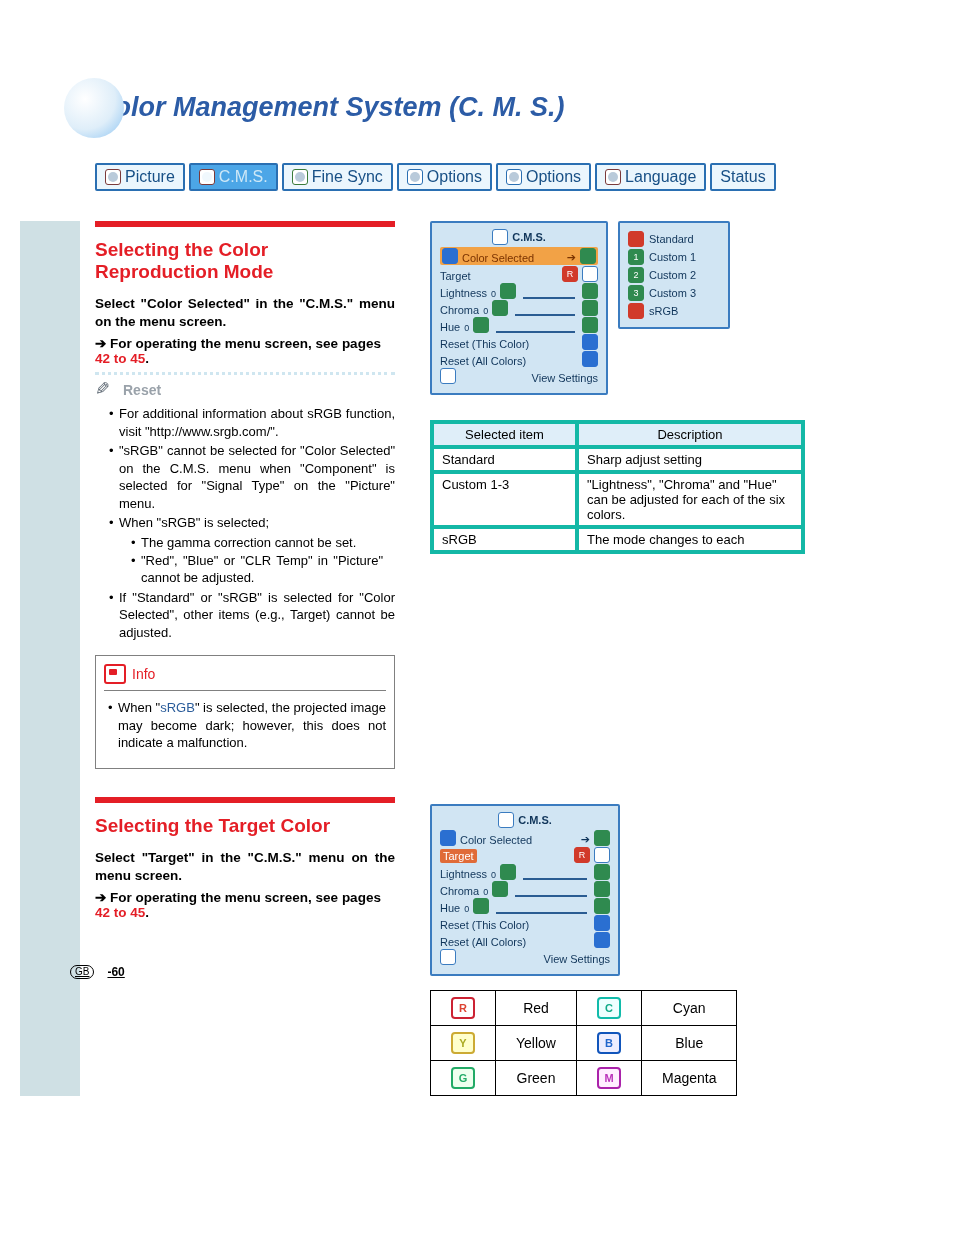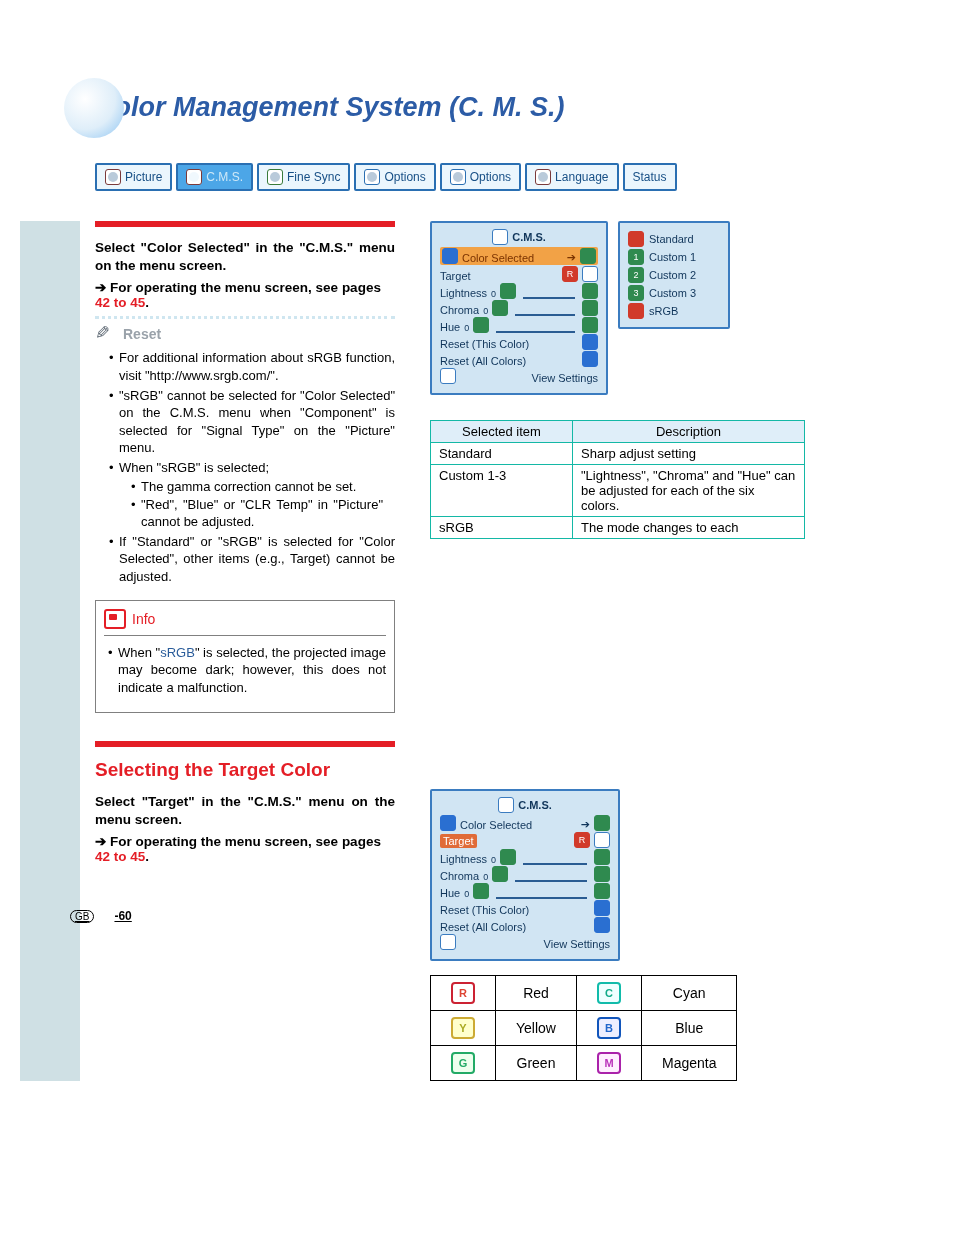--- a/index.html
+++ b/index.html
@@ -44,21 +44,21 @@
     margin: 0 0 30px 55px;
     align-items: center;
   }
   .tab {
     border: 2px solid #2a6fb2;
     border-radius: 2px;
     padding: 3px 8px;
     display: flex;
     align-items: center;
     gap: 4px;
-    font-size: 12px;
+    font-size: 16px;
     color: #185086;
     background: #ebf6fd;
     height: 18px;
   }
   .tab.active {
     background: #4ca6e7;
     color: #cee8f7;
   }
   .tab-icon {
     width: 14px;
@@ -282,21 +282,21 @@
     margin: 2px 0;
   }
 
   
   table.desc {
     border-collapse: collapse;
     width: 375px;
     font-size: 13px;
   }
   table.desc th, table.desc td {
-    border: 1px solid #14b8a6;
+    border: 4px solid #14b8a6;
     padding: 3px 8px;
     text-align: left;
     vertical-align: top;
   }
   table.desc th {
     background: #dfeef9;
     font-weight: normal;
     text-align: center;
   }
 
@@ -328,22 +328,21 @@
   .sw-C { color:#1a8; border-color:#1ba; background:#eff;}
   .sw-B { color:#26c; border-color:#15b; background:#eef;}
   .sw-M { color:#b3b; border-color:#a2a; background:#fef;}
   td.swcell { padding: 4px 10px; }
 
   .footer {
     margin-top: 45px;
     font-size: 12px;
     font-weight: bold;
     display: flex;
-    align-items: center;
-    gap: 20px;
+    gap: 13px;
     margin-left: -25px;
     text-decoration: underline;
   }
   .gb {
     border: 1px solid #000;
     border-radius: 10px;
     padding: 0 4px;
     font-size: 10px;
     font-weight: normal;
   }
@@ -385,20 +384,21 @@
         <span>Status</span>
       </div>
   </div>
 
   <div class="content">
     <div class="left-gutter"></div>
 
     <div class="col-left">
 
       <div class="redbar"></div>
+      <h2 class="section-title">Selecting the Color Reproduction Mode</h2>
       <p class="lead">Select "Color Selected" in the "C.M.S." menu on the menu screen.</p>
       <p class="arrow-line">
         <span>➔ For operating the menu screen, see pages </span><span class="page-ref">42 to 45</span>.
       </p>
       <hr class="dotted-sep">
       <div class="note-header">
         <span class="pen-icon"></span>
         <span class="label">Reset</span>
       </div>
       <ul class="bullets">

